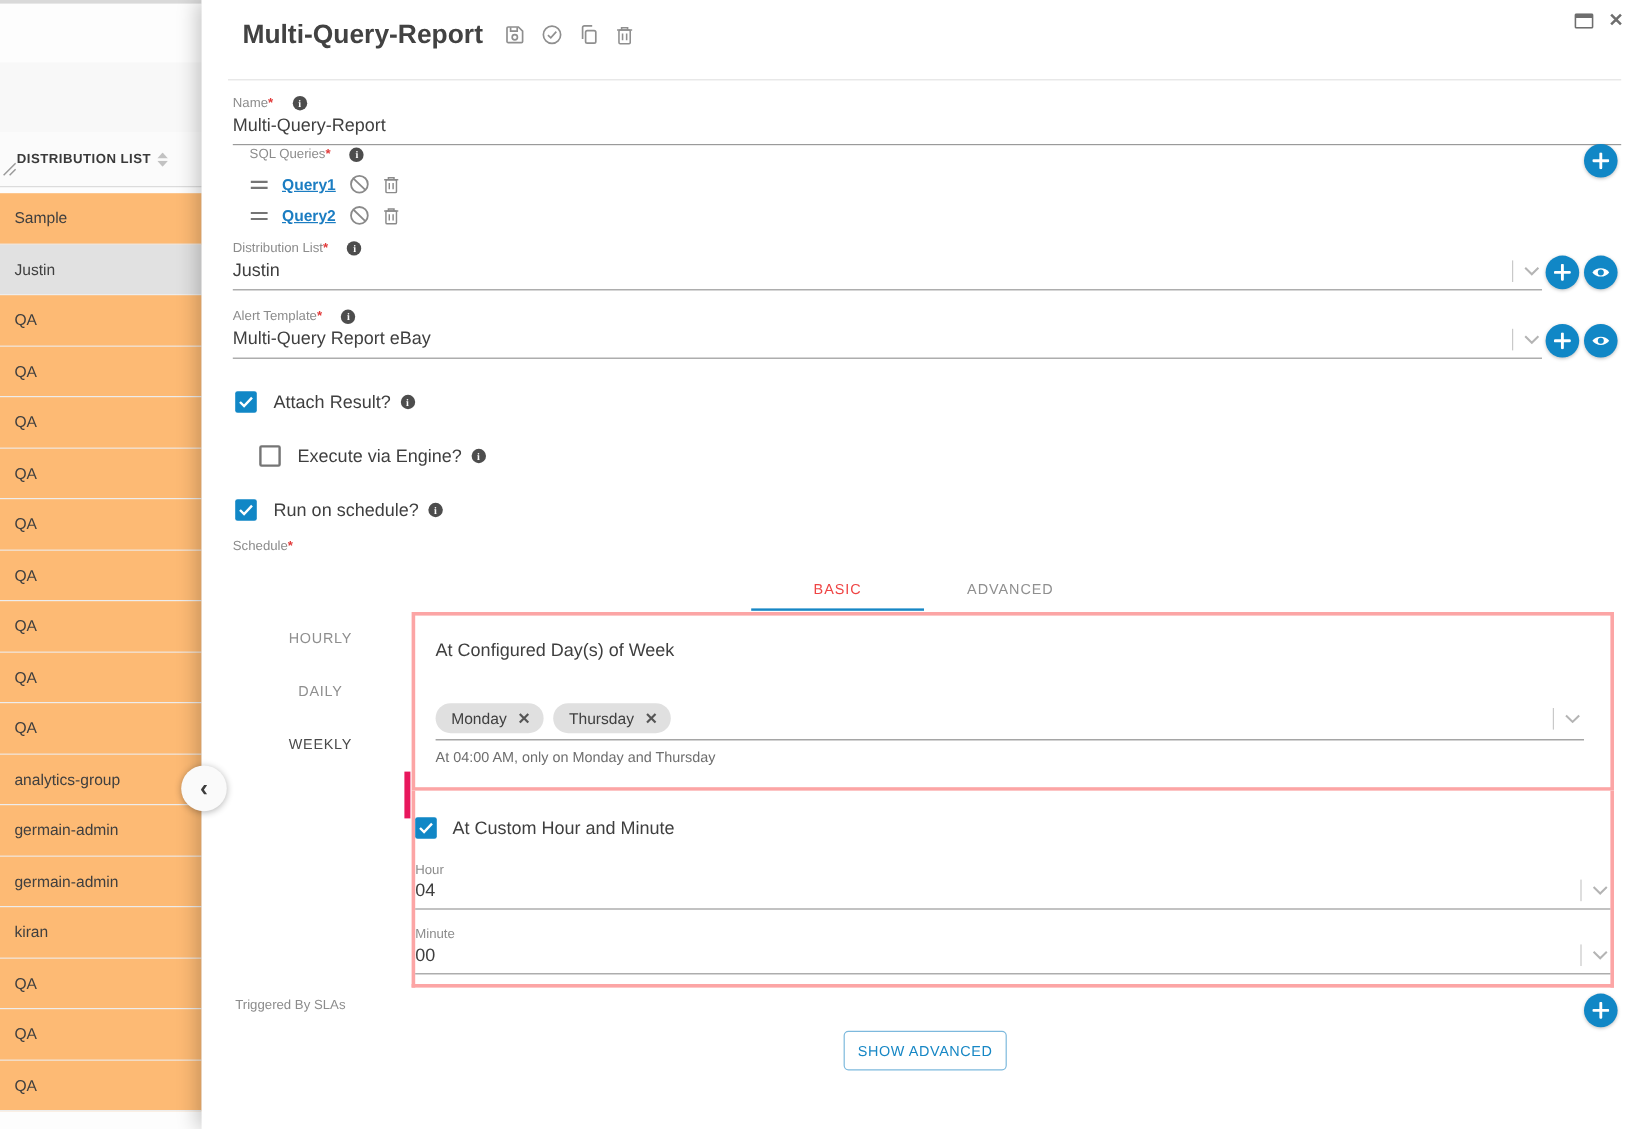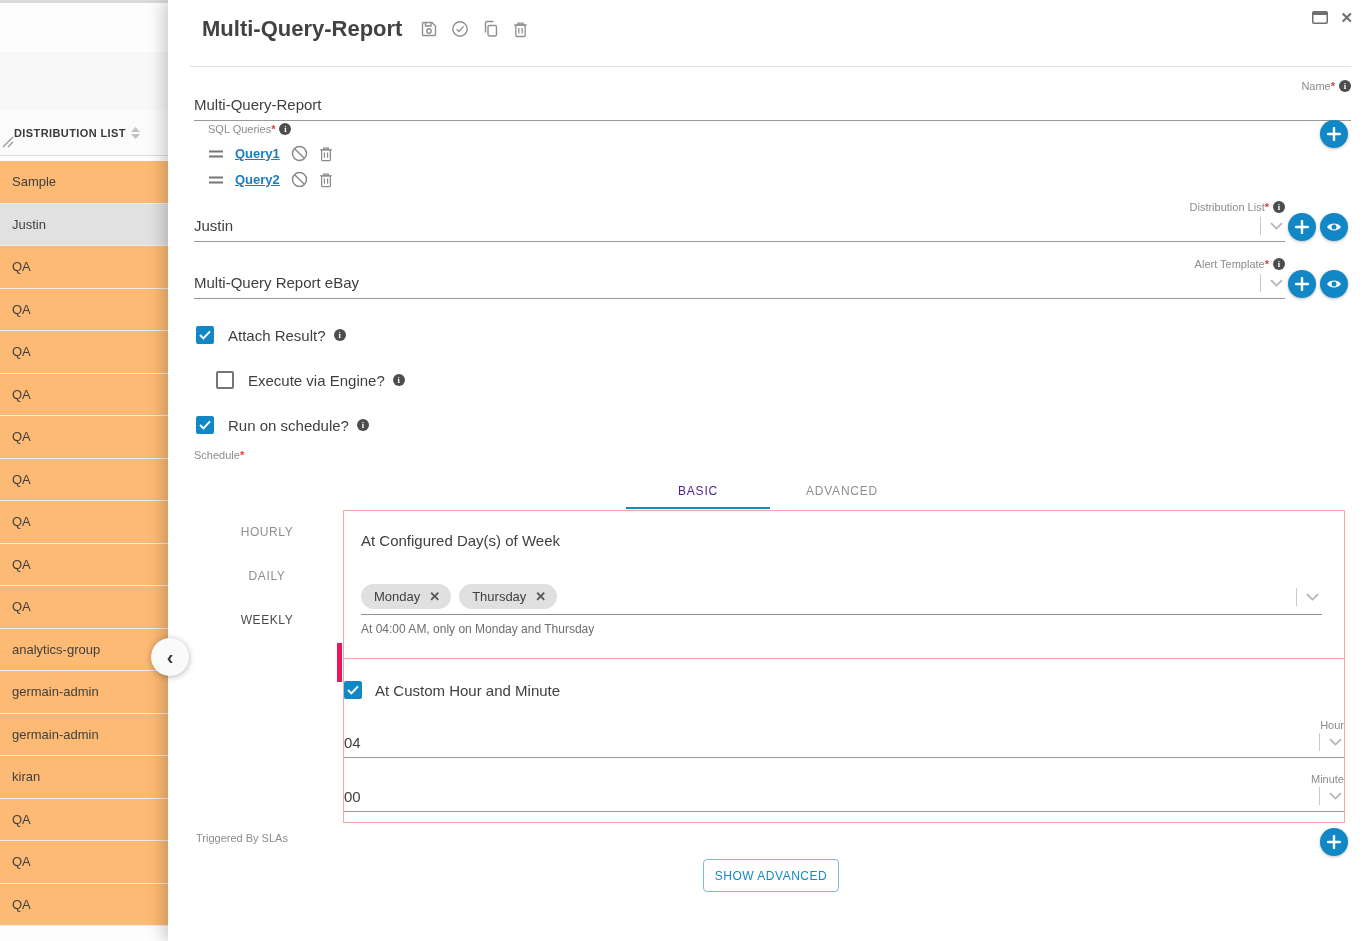--- a/index.html
+++ b/index.html
@@ -29,21 +29,21 @@
             box-shadow:-4px 0 16px rgba(0,0,0,.22); z-index:10; }
   .window-controls { position:absolute; top:10px; right:14px; display:flex; gap:12px; align-items:center; color:#6e6e6e; }
   .win-close { font-size:15px; font-weight:700; color:#6e6e6e; cursor:pointer; line-height:1; }
   .panel-header { position:absolute; left:34px; top:16px; display:flex; align-items:center; gap:18px; }
   .panel-title { font-size:22px; font-weight:700; color:#424242; }
   .title-icons { display:flex; gap:13px; align-items:center; }
   .title-icons svg { cursor:pointer; }
   .header-divider { position:absolute; left:22px; right:16px; top:66px; height:1px; background:#e3e3e3; }
 
   
-  .f-label { font-size:11px; color:#8c8c8c; display:flex; align-items:center; gap:4px;justify-content:flex-end; }
+  .f-label { font-size:11px; color:#8c8c8c; display:flex; align-items:center; gap:16px; }
   .req { color:#e23b3b; font-weight:700; }
   .info { width:12px; height:12px; border-radius:50%; background:#4d4d4d; color:#fff; font-size:8.5px;
           font-weight:700; display:inline-flex; align-items:center; justify-content:center;
           font-family:"Liberation Serif", serif; cursor:pointer; }
   .f-value { font-size:15px; color:#3f3f3f; margin-top:4px; }
   .u-field { border-bottom:1px solid #9a9a9a; padding-bottom:7px; position:relative; }
   .select-adorn { position:absolute; right:2px; bottom:6px; display:flex; align-items:center; gap:9px; }
   .vdiv { width:1px; height:18px; background:#c9c9c9; }
 
   #name-field { position:absolute; left:26px; right:16px; top:80px; }
@@ -69,30 +69,30 @@
   .check-label { font-size:15px; color:#3f3f3f; }
   #chk-attach  { top:326px; }
   #chk-engine  { top:371px;padding-left:20px; }
   #chk-run     { top:416px; }
   #schedule-label { position:absolute; left:26px; top:449px; }
 
   
   .htabs { position:absolute; left:458px; top:478px; display:flex; }
   .htab { width:144px; text-align:center; font-size:12px; letter-spacing:.8px; color:#8f8f8f;
           padding:6px 0 14px; cursor:pointer; }
-  .htab.active { color:#4c1d95; }
+  .htab.active { color:#ef4444; }
   .htab-indicator { position:absolute; left:458px; top:507px; width:144px; height:2px; background:#1787c5; }
 
   .vtabs { position:absolute; left:24px; top:510px; width:150px; }
   .vtab { height:44px; display:flex; align-items:center; justify-content:center; font-size:12px;
           letter-spacing:.6px; color:#8f8f8f; cursor:pointer; }
   .vtab.active { color:#4a4a4a; }
   .vtab-indicator { position:absolute; left:169px; top:643px; width:5px; height:39px; background:#e8175d; z-index:5; }
 
-  .card { position:absolute; left:175px; width:1002px; background:#fff; border:1px solid #fca5a5; }
+  .card { position:absolute; left:175px; width:1002px; background:#fff; border:3px solid #fca5a5; }
   #card1 { top:510px; height:149px; }
   .card1-title { position:absolute; left:17px; top:21px; font-size:15px; color:#3f3f3f; }
   .chips-field { position:absolute; left:17px; right:22px; top:69px; height:35px; border-bottom:1px solid #8f8f8f;
                  display:flex; align-items:flex-end; padding-bottom:5px; gap:8px; }
   .chip { height:25px; background:#e0e0e0; border-radius:13px; display:flex; align-items:center; gap:9px;
           padding:0 11px 0 13px; font-size:13px; color:#3f3f3f; }
   .chip-x { font-size:13px; font-weight:700; color:#555; cursor:pointer; }
   .chips-adorn { position:absolute; right:3px; bottom:8px; display:flex; align-items:center; gap:9px; }
   .card1-helper { position:absolute; left:17px; top:111px; font-size:12px; color:#6e6e6e; }
 

